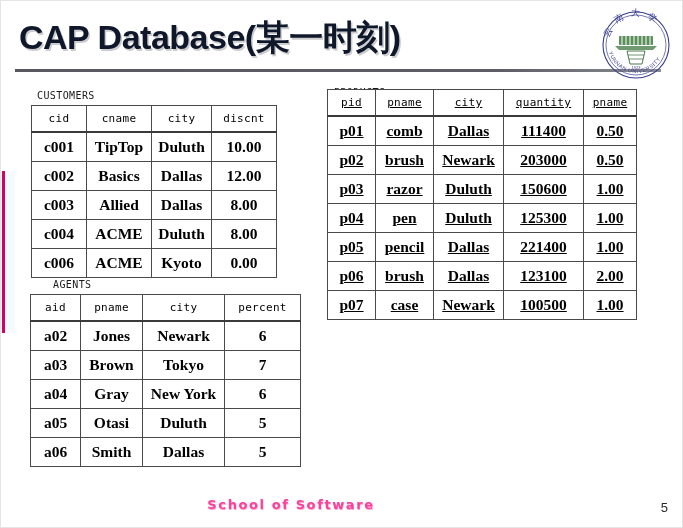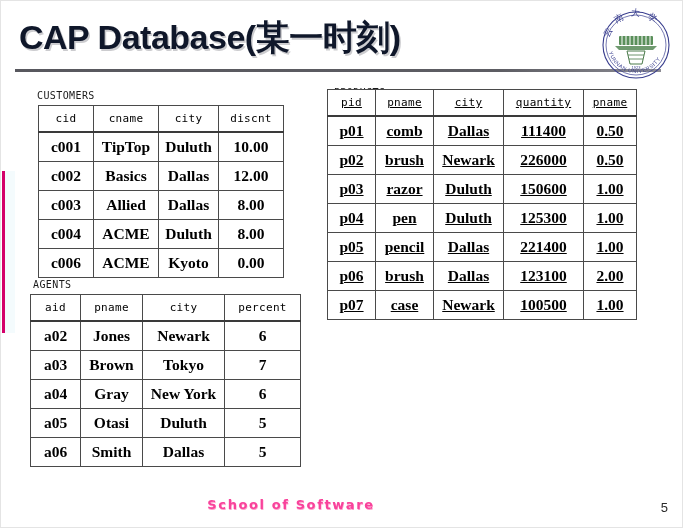--- a/index.html
+++ b/index.html
@@ -158,21 +158,21 @@
         <textPath href="#arcb" startOffset="8%">YUNNAN UNIVERSITY</textPath>
       </text>
       <path id="arct" d="M 12 36 A 27 27 0 0 1 66 36" fill="none"></path>
       <text font-family="'Liberation Sans', sans-serif" font-size="9" fill="#3a3f8f" letter-spacing="7">
         <textPath href="#arct" startOffset="6%">云南大学</textPath>
       </text>
     </svg>
   </div>
 
   <div class="tbl-caption" style="left:36px; top:89px;">CUSTOMERS</div>
-  <table class="db" id="tbl-customers" style="left:37px; top:104px;">
+  <table class="db" id="tbl-customers" style="left:30px; top:104px;">
       <colgroup>
         <col style="width: 55px;">
         <col style="width: 65px;">
         <col style="width: 60px;">
         <col style="width: 65px;">
       </colgroup>
       <thead>
         <tr>
           <th>cid</th>
           <th>cname</th>
@@ -207,21 +207,21 @@
         </tr>
         <tr>
           <td>c006</td>
           <td>ACME</td>
           <td>Kyoto</td>
           <td>0.00</td>
         </tr>
       </tbody>
     </table>
 
-  <div class="tbl-caption" style="left:32px; top:278px;">AGENTS</div>
+  <div class="tbl-caption" style="left:52px; top:278px;">AGENTS</div>
   <table class="db" id="tbl-agents" style="left:29px; top:293px;">
       <colgroup>
         <col style="width: 50px;">
         <col style="width: 62px;">
         <col style="width: 82px;">
         <col style="width: 76px;">
       </colgroup>
       <thead>
         <tr>
           <th>aid</th>
@@ -287,21 +287,21 @@
           <td>p01</td>
           <td>comb</td>
           <td>Dallas</td>
           <td>111400</td>
           <td>0.50</td>
         </tr>
         <tr>
           <td>p02</td>
           <td>brush</td>
           <td>Newark</td>
-          <td>226000</td>
+          <td>203000</td>
           <td>0.50</td>
         </tr>
         <tr>
           <td>p03</td>
           <td>razor</td>
           <td>Duluth</td>
           <td>150600</td>
           <td>1.00</td>
         </tr>
         <tr>

